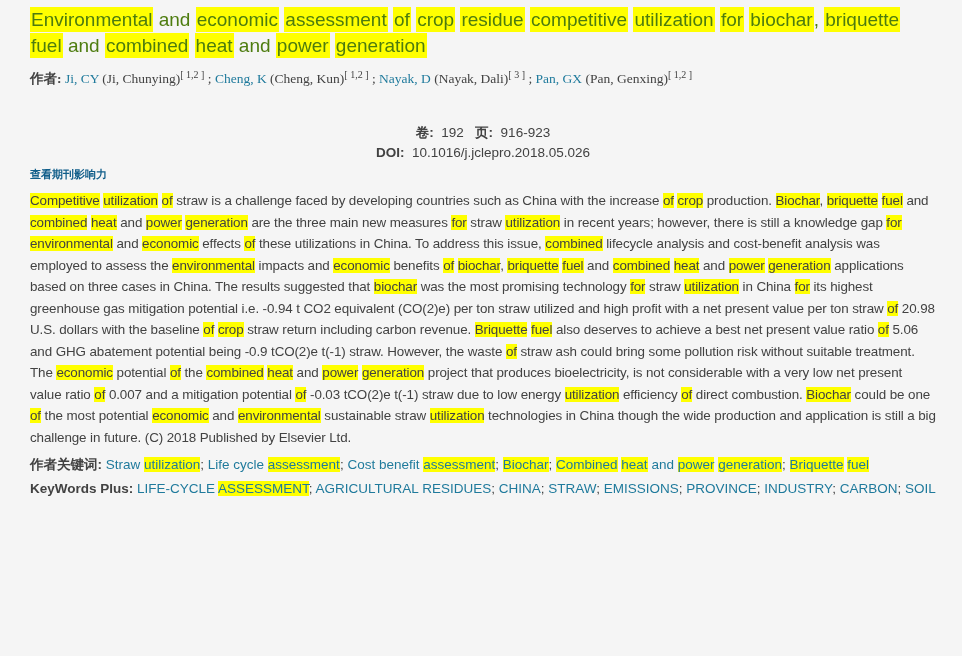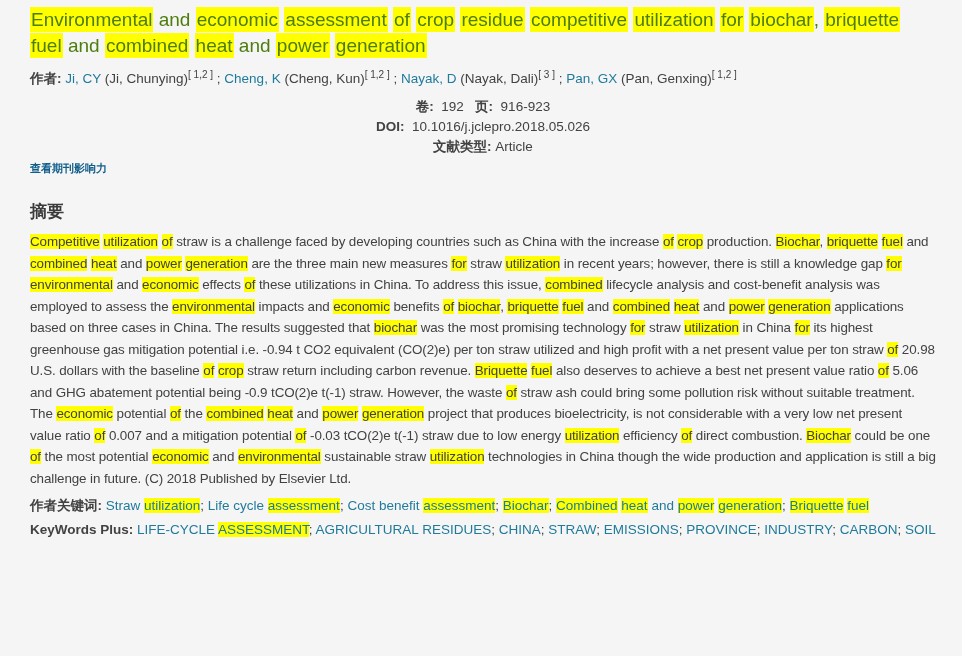--- a/index.html
+++ b/index.html
@@ -15,21 +15,21 @@
   .lnk { color: #1f7a9c; cursor: pointer; }
   .bld { font-weight: 700; }
   sup { font-size: 10px; line-height: 0; }
 
   h1.title {
     font-size: 19px; line-height: 26px; font-weight: 400;
     color: #4d7c0f; margin: 0 0 11px 0; max-width: 906px;
   }
   h1.title .hl { padding: 2px 1px; }
 
-  .authors { font-size: 13.5px; line-height: 18px; margin: 0 0 9px 0; }
+  .authors { font-size: 13.5px; line-height: 18px; margin: 0 0 35px 0; font-family: Liberation Serif, serif; }
 
   .journal-block { margin: 0 0 0 0; }
   .jname {
     font-size: 12.5px; font-weight: 700; letter-spacing: 0.3px;
     color: #424242; margin: 0 0 6px 0;
   }
   .jline { font-size: 13.5px; line-height: 20px; text-align: center; }
   .impact-link {
     display: inline-block; margin-top: 4px;
     font-size: 11px; font-weight: 700; color: #115e8a;
@@ -52,25 +52,23 @@
 
 <div class="page">
 
   <h1 class="title segline"><span class="hl">Environmental</span><span> and </span><span class="hl">economic</span><span> </span><span class="hl">assessment</span><span> </span><span class="hl">of</span><span> </span><span class="hl">crop</span><span> </span><span class="hl">residue</span><span> </span><span class="hl">competitive</span><span> </span><span class="hl">utilization</span><span> </span><span class="hl">for</span><span> </span><span class="hl">biochar</span><span>, </span><span class="hl">briquette</span><span> </span><span class="hl">fuel</span><span> and </span><span class="hl">combined</span><span> </span><span class="hl">heat</span><span> and </span><span class="hl">power</span><span> </span><span class="hl">generation</span></h1>
 
   <p class="authors segline"><span class="bld">作者: </span><span class="lnk">Ji, CY</span><span> (Ji, Chunying)</span><sup>[ 1,2 ]</sup><span> ; </span><span class="lnk">Cheng, K</span><span> (Cheng, Kun)</span><sup>[ 1,2 ]</sup><span> ; </span><span class="lnk">Nayak, D</span><span> (Nayak, Dali)</span><sup>[ 3 ]</sup><span> ; </span><span class="lnk">Pan, GX</span><span> (Pan, Genxing)</span><sup>[ 1,2 ]</sup></p>
 
   <div class="journal-block">
     <div class="jline segline"><span class="bld">卷: </span><span> 192   </span><span class="bld">页: </span><span> 916-923</span></div>
     <div class="jline segline"><span class="bld">DOI: </span><span> 10.1016/j.jclepro.2018.05.026</span></div>
-    <div class="jline segline"><span class="bld">文献类型: </span><span>Article</span></div>
     <a class="impact-link">查看期刊影响力</a>
   </div>
 
-  <h2 class="sec">摘要</h2>
 
   <p class="abstract segline"><span class="hl">Competitive</span><span> </span><span class="hl">utilization</span><span> </span><span class="hl">of</span><span> straw is a challenge faced by developing countries such as China with the increase </span><span class="hl">of</span><span> </span><span class="hl">crop</span><span> production. </span><span class="hl">Biochar</span><span>, </span><span class="hl">briquette</span><span> </span><span class="hl">fuel</span><span> and </span><span class="hl">combined</span><span> </span><span class="hl">heat</span><span> and </span><span class="hl">power</span><span> </span><span class="hl">generation</span><span> are the three main new measures </span><span class="hl">for</span><span> straw </span><span class="hl">utilization</span><span> in recent years; however, there is still a knowledge gap </span><span class="hl">for</span><span> </span><span class="hl">environmental</span><span> and </span><span class="hl">economic</span><span> effects </span><span class="hl">of</span><span> these utilizations in China. To address this issue, </span><span class="hl">combined</span><span> lifecycle analysis and cost-benefit analysis was employed to assess the </span><span class="hl">environmental</span><span> impacts and </span><span class="hl">economic</span><span> benefits </span><span class="hl">of</span><span> </span><span class="hl">biochar</span><span>, </span><span class="hl">briquette</span><span> </span><span class="hl">fuel</span><span> and </span><span class="hl">combined</span><span> </span><span class="hl">heat</span><span> and </span><span class="hl">power</span><span> </span><span class="hl">generation</span><span> applications based on three cases in China. The results suggested that </span><span class="hl">biochar</span><span> was the most promising technology </span><span class="hl">for</span><span> straw </span><span class="hl">utilization</span><span> in China </span><span class="hl">for</span><span> its highest greenhouse gas mitigation potential i.e. -0.94 t CO2 equivalent (CO(2)e) per ton straw utilized and high profit with a net present value per ton straw </span><span class="hl">of</span><span> 20.98 U.S. dollars with the baseline </span><span class="hl">of</span><span> </span><span class="hl">crop</span><span> straw return including carbon revenue. </span><span class="hl">Briquette</span><span> </span><span class="hl">fuel</span><span> also deserves to achieve a best net present value ratio </span><span class="hl">of</span><span> 5.06 and GHG abatement potential being -0.9 tCO(2)e t(-1) straw. However, the waste </span><span class="hl">of</span><span> straw ash could bring some pollution risk without suitable treatment. The </span><span class="hl">economic</span><span> potential </span><span class="hl">of</span><span> the </span><span class="hl">combined</span><span> </span><span class="hl">heat</span><span> and </span><span class="hl">power</span><span> </span><span class="hl">generation</span><span> project that produces bioelectricity, is not considerable with a very low net present value ratio </span><span class="hl">of</span><span> 0.007 and a mitigation potential </span><span class="hl">of</span><span> -0.03 tCO(2)e t(-1) straw due to low energy </span><span class="hl">utilization</span><span> efficiency </span><span class="hl">of</span><span> direct combustion. </span><span class="hl">Biochar</span><span> could be one </span><span class="hl">of</span><span> the most potential </span><span class="hl">economic</span><span> and </span><span class="hl">environmental</span><span> sustainable straw </span><span class="hl">utilization</span><span> technologies in China though the wide production and application is still a big challenge in future. (C) 2018 Published by Elsevier Ltd.</span></p>
 
 
   <p class="kwline first segline"><span class="bld">作者关键词: </span><span class="lnk">Straw </span><span class="hl lnk">utilization</span><span>; </span><span class="lnk">Life cycle </span><span class="hl lnk">assessment</span><span>; </span><span class="lnk">Cost benefit </span><span class="hl lnk">assessment</span><span>; </span><span class="hl lnk">Biochar</span><span>; </span><span class="hl lnk">Combined</span><span class="lnk"> </span><span class="hl lnk">heat</span><span class="lnk"> and </span><span class="hl lnk">power</span><span class="lnk"> </span><span class="hl lnk">generation</span><span>; </span><span class="hl lnk">Briquette</span><span class="lnk"> </span><span class="hl lnk">fuel</span></p>
 
   <p class="kwline segline"><span class="bld">KeyWords Plus: </span><span class="lnk">LIFE-CYCLE </span><span class="hl lnk">ASSESSMENT</span><span>; </span><span class="lnk">AGRICULTURAL RESIDUES</span><span>; </span><span class="lnk">CHINA</span><span>; </span><span class="lnk">STRAW</span><span>; </span><span class="lnk">EMISSIONS</span><span>; </span><span class="lnk">PROVINCE</span><span>; </span><span class="lnk">INDUSTRY</span><span>; </span><span class="lnk">CARBON</span><span>; </span><span class="lnk">SOIL</span></p>
 
 </div>
 

